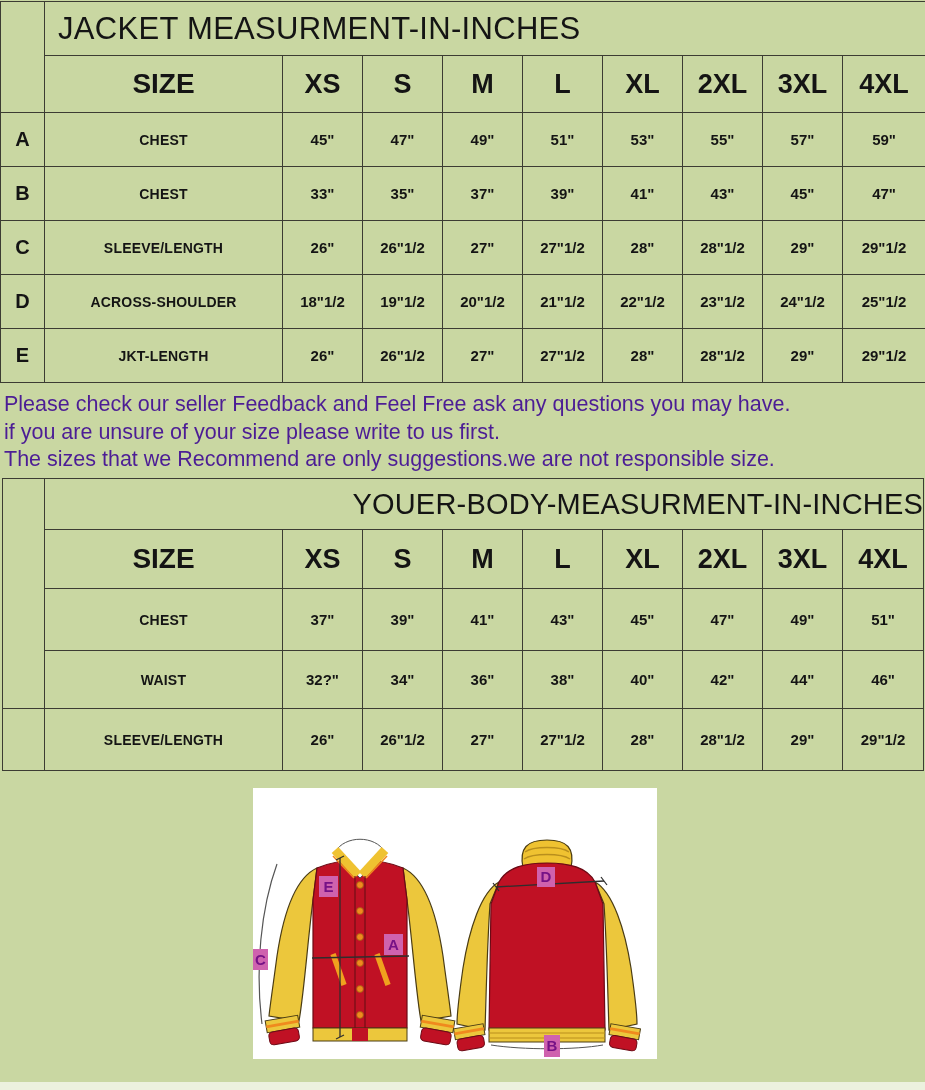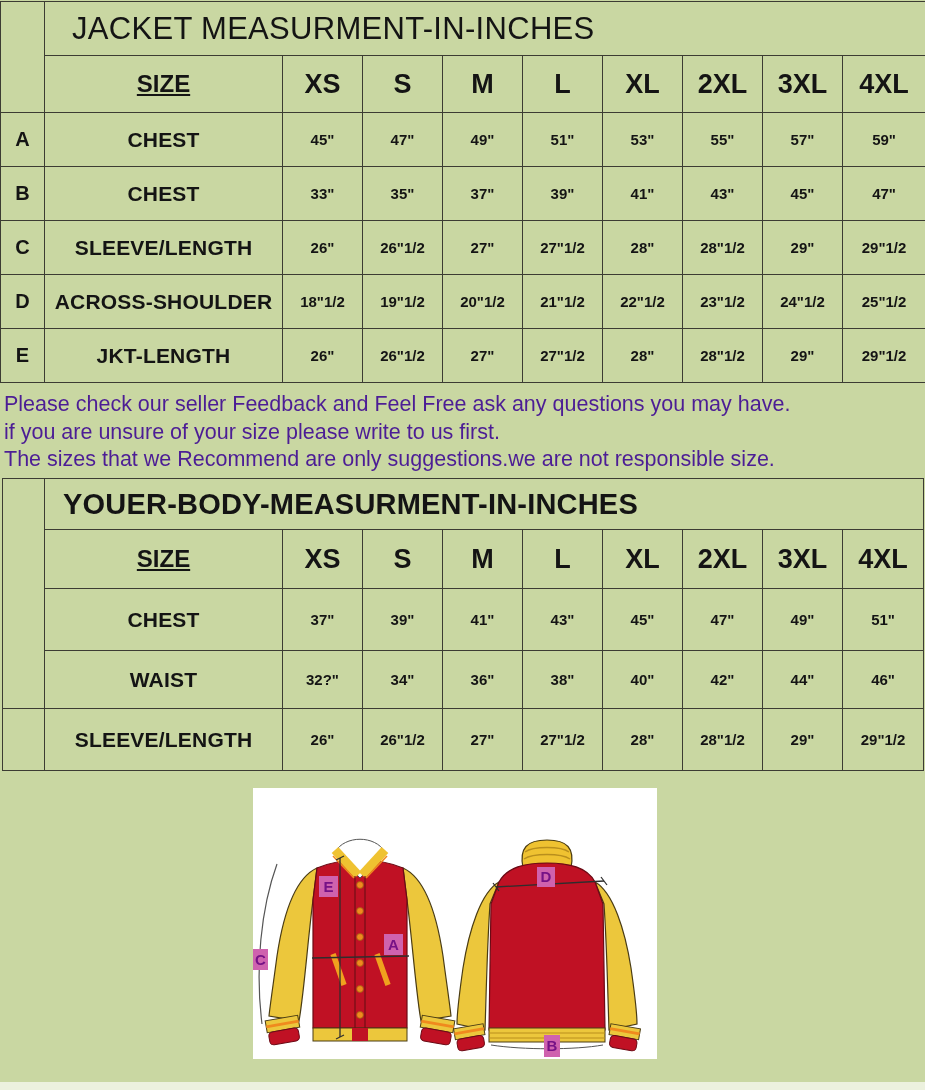--- a/index.html
+++ b/index.html
@@ -14,26 +14,26 @@
 
   .t1 .r-title{height:54px}
   .t1 .r-head{height:57px}
   .t1 .r-data{height:54px}
   .t2 .r-title{height:51px}
   .t2 .r-head{height:59px}
   .t2 .r-c{height:62px}
   .t2 .r-w{height:58px}
   .t2 .r-s{height:62px}
 
-  .title-cell1{text-align:left;padding-left:27px;font-size:31px;font-weight:400;letter-spacing:.3px;}
-  .title-cell2{text-align:left;padding-left:18px;font-size:29px;font-weight:700;letter-spacing:.2px;}
-  .size-head{font-size:24px;font-weight:700;text-decoration:underline;}
+  .title-cell1{text-align:left;padding-left:13px;font-size:31px;font-weight:400;letter-spacing:.3px;}
+  .title-cell2{text-align:right;padding-left:11px;font-size:29px;font-weight:400;letter-spacing:.2px;}
+  .size-head{font-size:28px;font-weight:700;}
   .col-head{font-size:27px;font-weight:700;}
   .letter{font-size:20px;font-weight:600;}
-  .row-label{font-size:21px;font-weight:700;letter-spacing:.2px;}
+  .row-label{font-size:14px;font-weight:700;letter-spacing:.2px;}
   .val{font-size:15px;font-weight:700;}
 
   .notes{position:absolute;left:4px;top:391px;font-size:21.5px;line-height:27.5px;font-weight:400;}
 
   .diagram{position:absolute;left:253px;top:788px;width:404px;height:271px;background:#ffffff;}
   .bottom-strip{position:absolute;left:0;top:1082px;width:925px;height:8px;background:#ecf1de;}
 
   svg text{font-family:"Liberation Sans",sans-serif;font-weight:700;}
 </style>
 </head>

